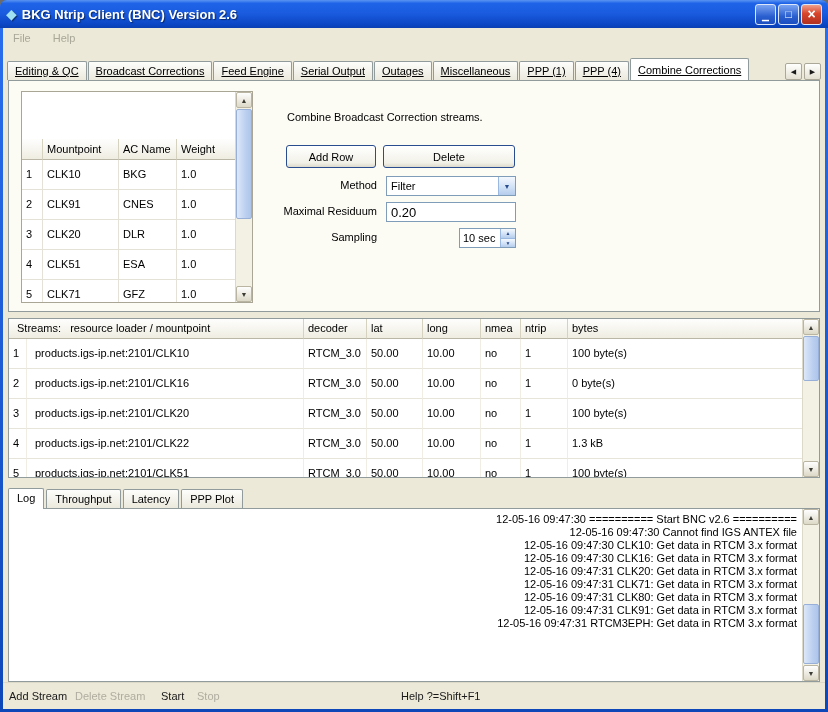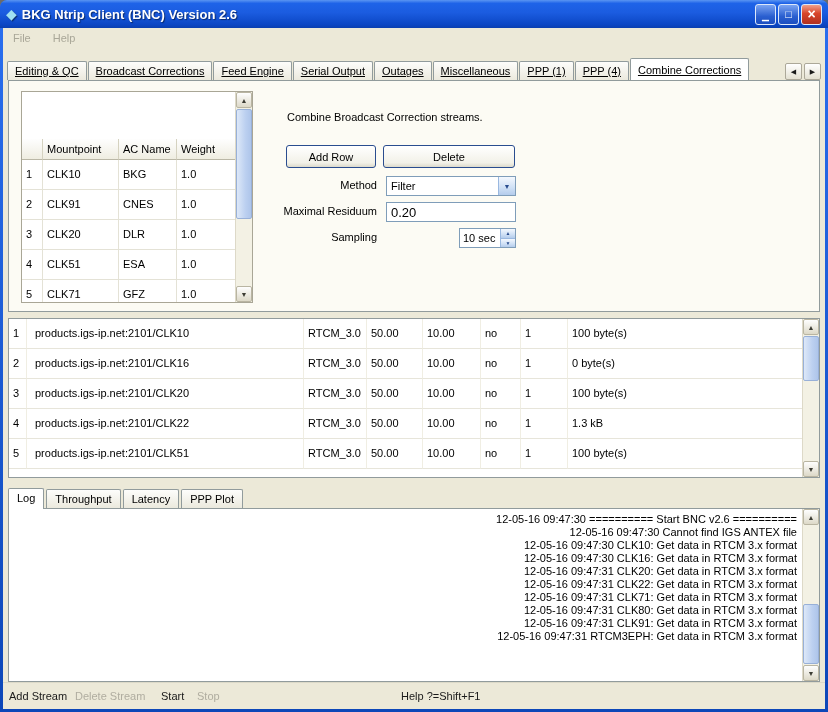--- a/index.html
+++ b/index.html
@@ -235,20 +235,29 @@
       <div class="spin">
         <span class="spin-text">10 sec</span>
         <span class="spin-btns">
           <span>▲</span>
           <span>▼</span>
         </span>
       </div>
     </div>
 
     <div class="streams">
+      <div class="srow shead">
+        <span class="sc s-first">Streams:   resource loader / mountpoint</span>
+        <span class="sc s-dec">decoder</span>
+        <span class="sc s-lat">lat</span>
+        <span class="sc s-long">long</span>
+        <span class="sc s-nmea">nmea</span>
+        <span class="sc s-ntrip">ntrip</span>
+        <span class="sc s-bytes">bytes</span>
+      </div>
       <div class="srow">
         <span class="sc s-num">1</span>
         <span class="sc s-mount">products.igs-ip.net:2101/CLK10</span>
         <span class="sc s-dec">RTCM_3.0</span>
         <span class="sc s-lat">50.00</span>
         <span class="sc s-long">10.00</span>
         <span class="sc s-nmea">no</span>
         <span class="sc s-ntrip">1</span>
         <span class="sc s-bytes">100 byte(s)</span>
       </div>
@@ -306,21 +315,20 @@
       <span class="btab">PPP Plot</span>
     </div>
 
     <div class="logbox">
       <div class="loglines">
         <div>12-05-16 09:47:30 ========== Start BNC v2.6 ==========</div>
         <div>12-05-16 09:47:30 Cannot find IGS ANTEX file</div>
         <div>12-05-16 09:47:30 CLK10: Get data in RTCM 3.x format</div>
         <div>12-05-16 09:47:30 CLK16: Get data in RTCM 3.x format</div>
         <div>12-05-16 09:47:31 CLK20: Get data in RTCM 3.x format</div>
-        <div>12-05-16 09:47:31 CLK22: Get data in RTCM 3.x format</div>
         <div>12-05-16 09:47:31 CLK71: Get data in RTCM 3.x format</div>
         <div>12-05-16 09:47:31 CLK80: Get data in RTCM 3.x format</div>
         <div>12-05-16 09:47:31 CLK91: Get data in RTCM 3.x format</div>
         <div>12-05-16 09:47:31 RTCM3EPH: Get data in RTCM 3.x format</div>
       </div>
       <div class="sb">
         <span class="sb-btn sb-up">▲</span>
         <span class="sb-thumb" style="bottom:17px;height:60px;"></span>
         <span class="sb-btn sb-down">▼</span>
       </div>

